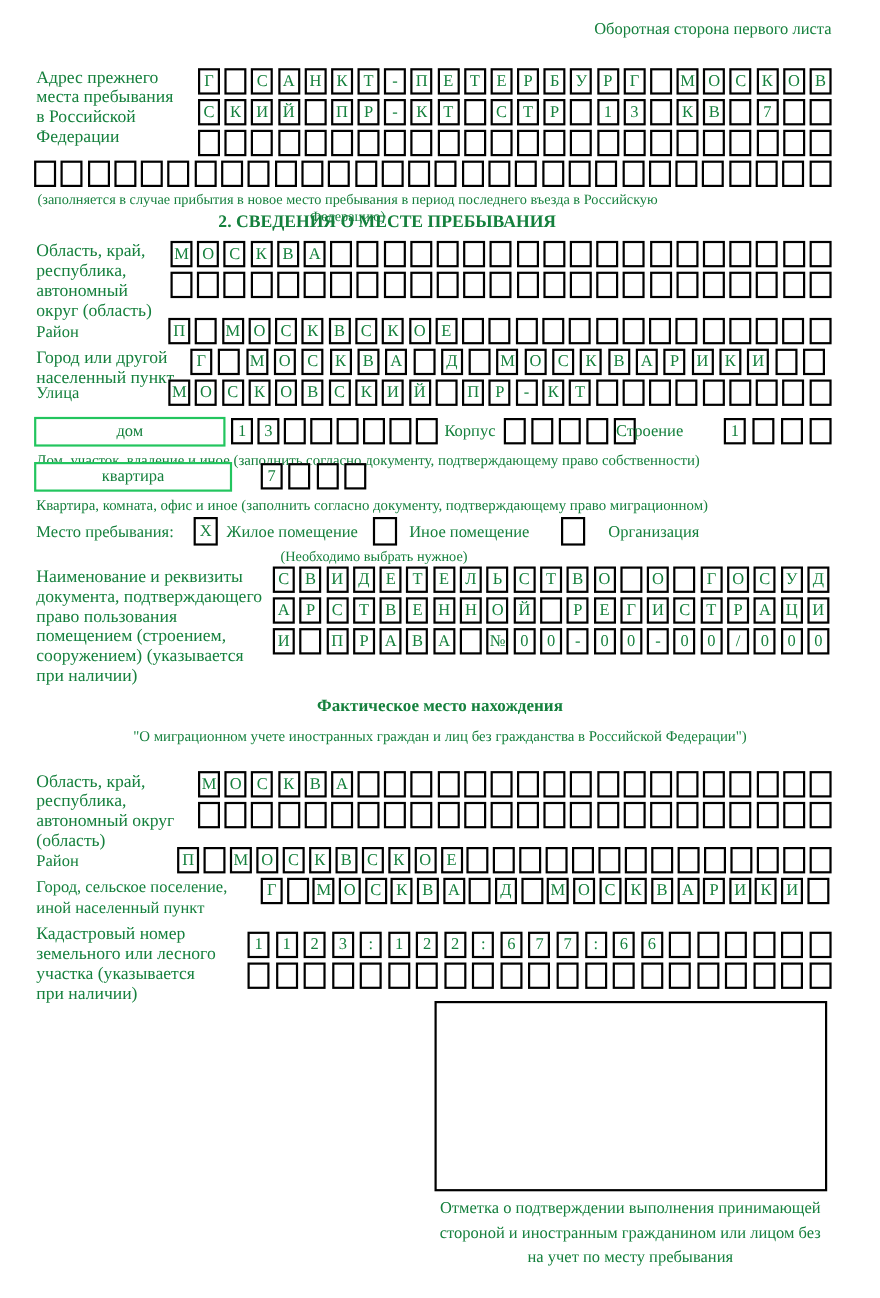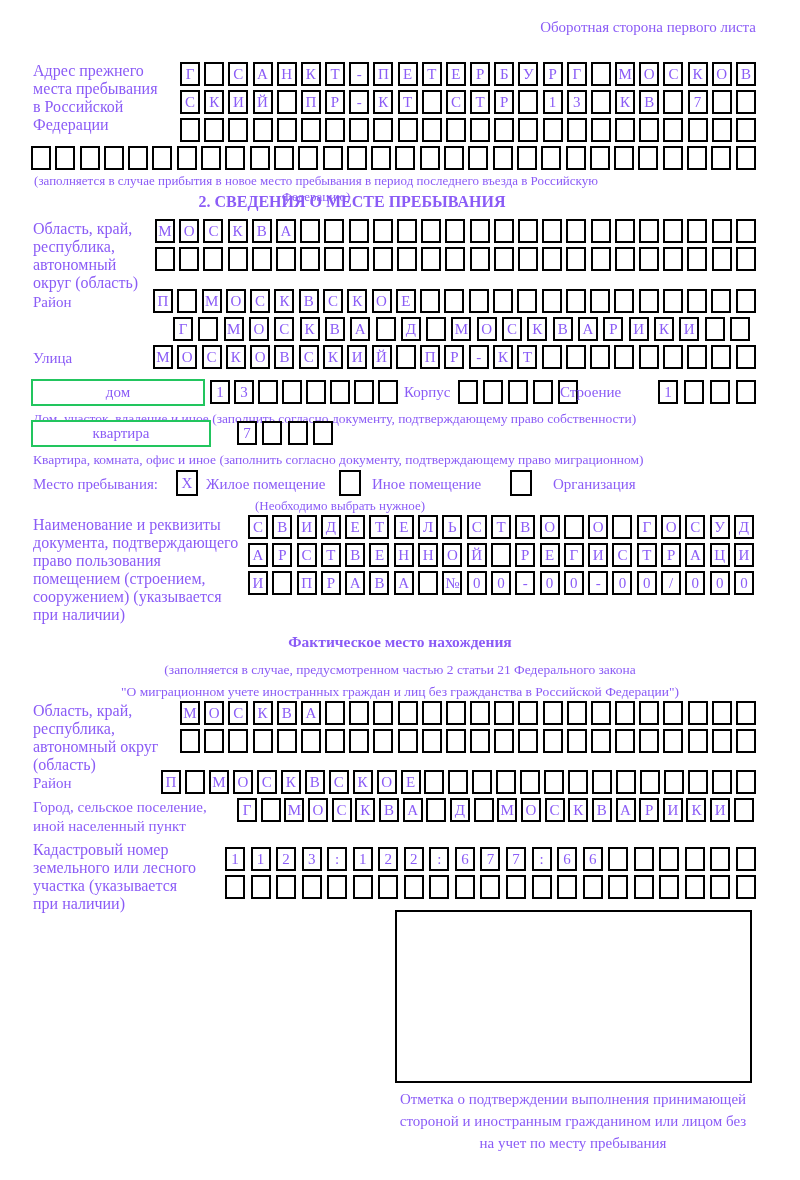--- a/index.html
+++ b/index.html
@@ -1,18 +1,18 @@
 <!DOCTYPE html>
 <html><head>
 <meta charset="utf-8">
 <style>
   html,body{margin:0;padding:0;background:#fff;}
   .sheet{
     position:relative;width:800px;height:1180px;background:#ffffff;
-    font-family:"Liberation Serif","DejaVu Serif",serif;color:#8b5cf6;overflow:hidden;
+    font-family:"Liberation Serif","DejaVu Serif",serif;color:#15803d;overflow:hidden;
   }
   .abs{position:absolute;}
   .lbl{font-size:15px;line-height:22px;}
   .lbl-tight{font-size:15px;line-height:19px;}
   .note{font-size:13px;}
   .center{text-align:center;}
   .bold{font-weight:bold;}
   .cellrow{position:absolute;display:flex;justify-content:space-between;}
   .cell{
     width:20px;height:24px;border:2px solid #000;box-sizing:border-box;
@@ -239,20 +239,24 @@
       <span class="cell"></span>
       <span class="cell"></span>
       <span class="cell"></span>
       <span class="cell"></span>
       <span class="cell"></span>
       <span class="cell"></span>
       <span class="cell"></span>
       <span class="cell"></span>
     </div>
 
+  <div class="abs" style="left:33px;top:317px;">
+      <div>Город или другой</div>
+      <div>населенный пункт</div>
+    </div>
   <div class="cellrow" style="left:173px;top:317px;width:577px;">
       <span class="cell">Г</span>
       <span class="cell"></span>
       <span class="cell">М</span>
       <span class="cell">О</span>
       <span class="cell">С</span>
       <span class="cell">К</span>
       <span class="cell">В</span>
       <span class="cell">А</span>
       <span class="cell"></span>
@@ -420,21 +424,20 @@
       <span class="cell">0</span>
       <span class="cell">0</span>
       <span class="cell">/</span>
       <span class="cell">0</span>
       <span class="cell">0</span>
       <span class="cell">0</span>
     </div>
 
   <div class="abs bold center" style="left:0;top:633px;width:800px;font-size:15.5px;">Фактическое место нахождения</div>
   <div class="abs center" style="left:0;top:659px;width:800px;font-size:13.5px;line-height:22px;">
-      <div>(заполняется в случае, предусмотренном частью 2 статьи 21 Федерального закона</div>
       <div>"О миграционном учете иностранных граждан и лиц без гражданства в Российской Федерации")</div>
     </div>
 
   <div class="abs" style="left:33px;top:702px;">
       <div>Область, край,</div>
       <div>республика,</div>
       <div>автономный округ</div>
       <div>(область)</div>
     </div>
   <div class="cellrow" style="left:180px;top:701px;width:576px;">

